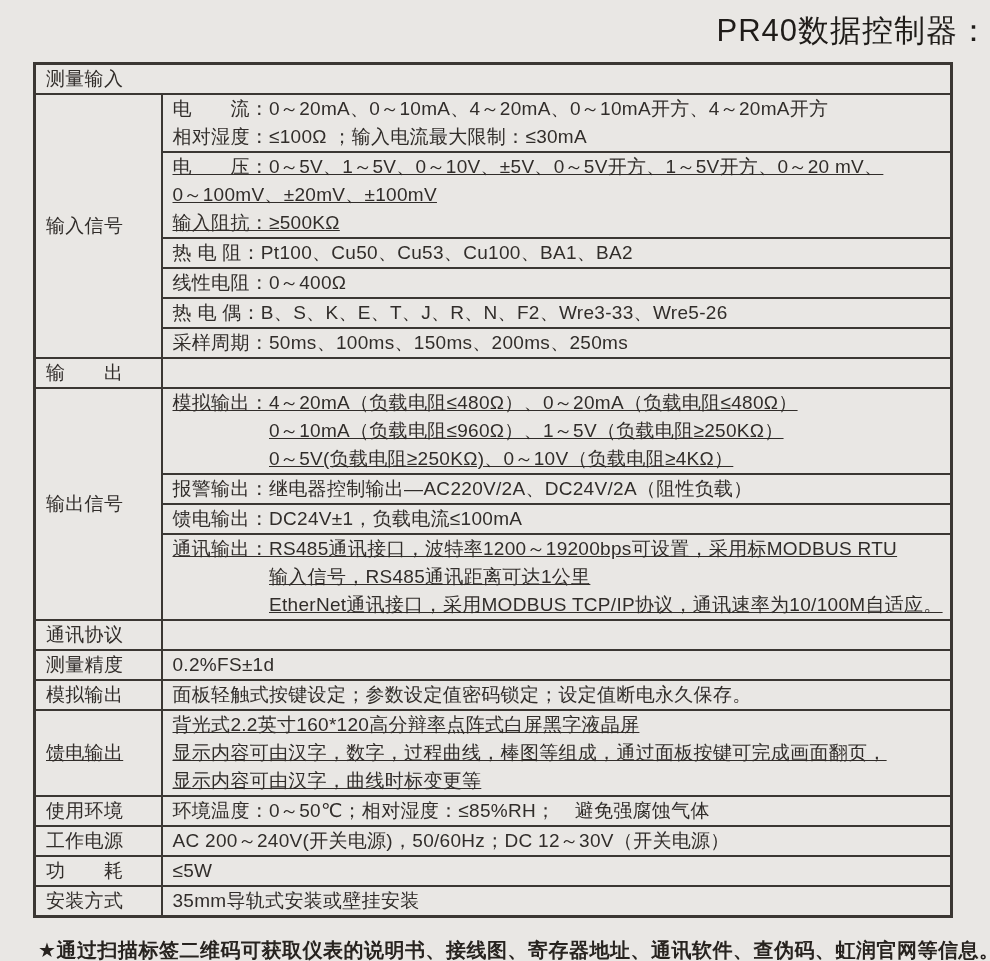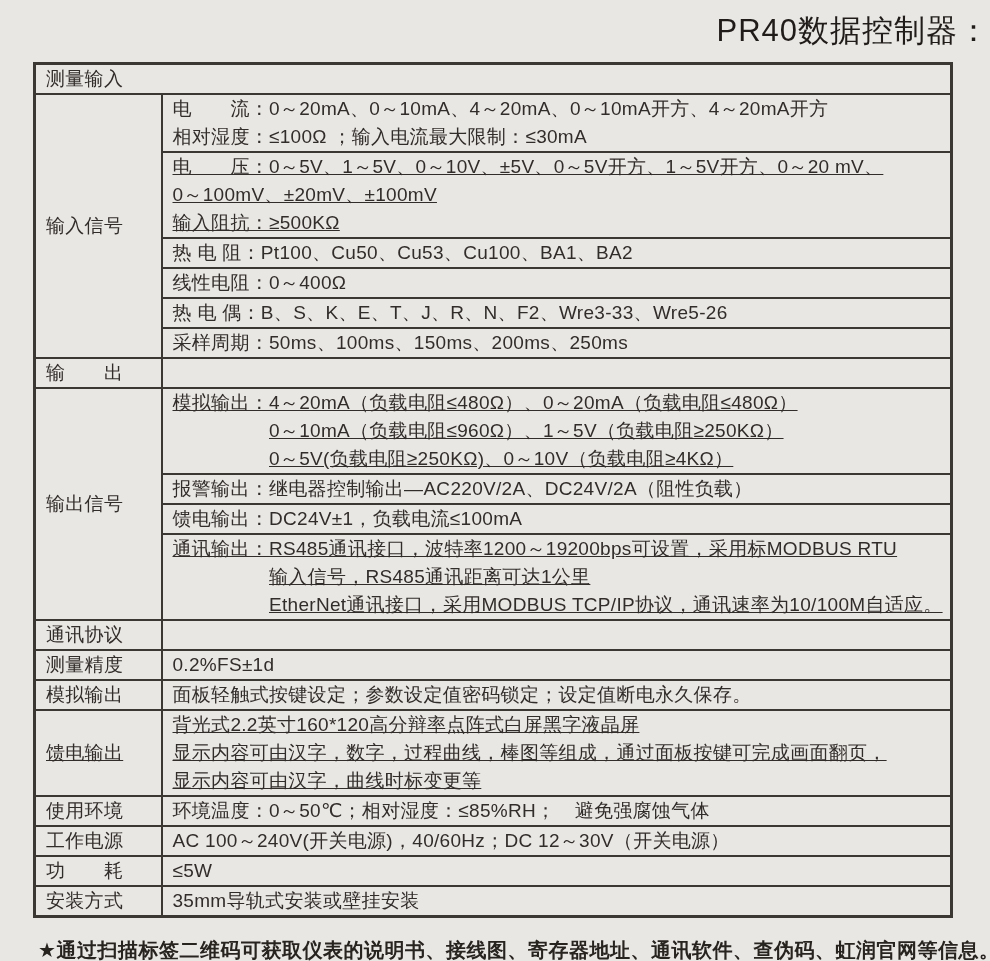--- a/index.html
+++ b/index.html
@@ -171,21 +171,21 @@
         </td>
       </tr>
 
       <tr>
         <td class="h1 lbl-cell">使用环境</td>
         <td class="h1">环境温度：0～50℃；相对湿度：≤85%RH；　避免强腐蚀气体</td>
       </tr>
 
       <tr>
         <td class="h1 lbl-cell">工作电源</td>
-        <td class="h1">AC 100～240V(开关电源)，40/60Hz；DC 12～30V（开关电源）</td>
+        <td class="h1">AC 200～240V(开关电源)，50/60Hz；DC 12～30V（开关电源）</td>
       </tr>
 
       <tr>
         <td class="h1 lbl-cell">功　　耗</td>
         <td class="h1">≤5W</td>
       </tr>
 
       <tr>
         <td class="h1 lbl-cell">安装方式</td>
         <td class="h1">35mm导轨式安装或壁挂安装</td>

